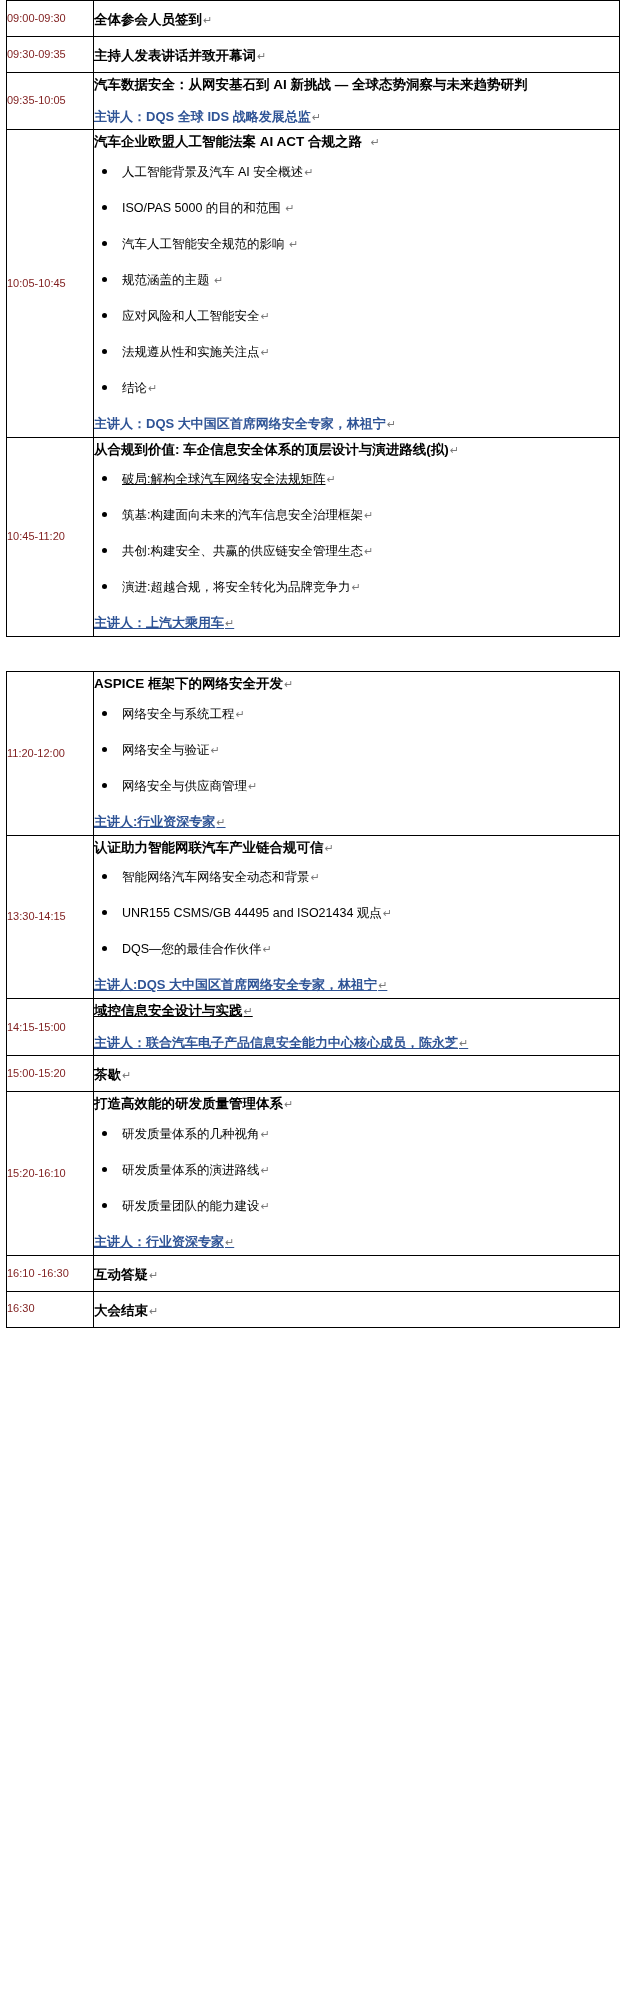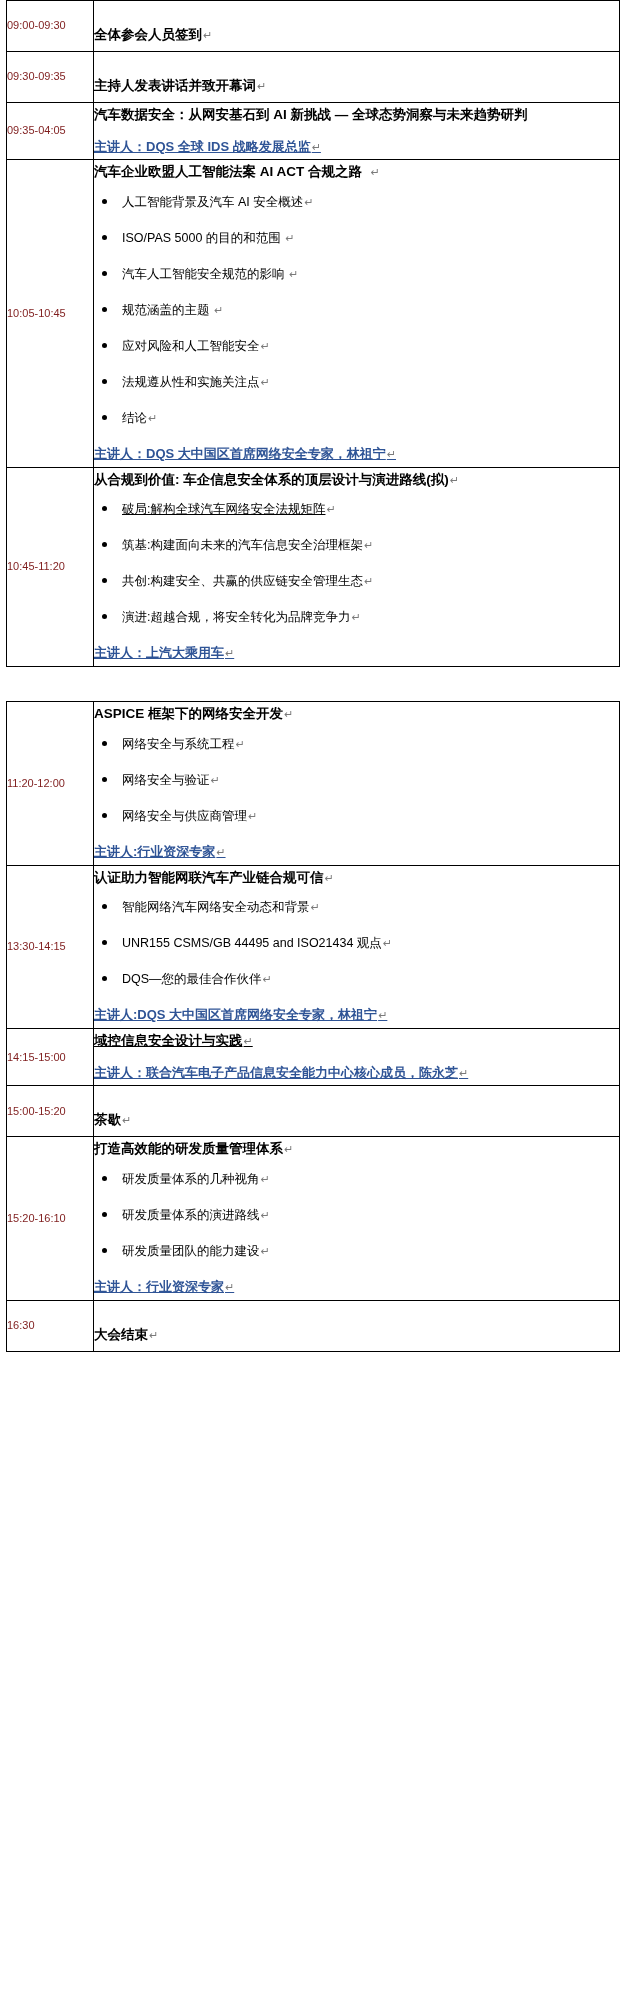--- a/index.html
+++ b/index.html
@@ -53,21 +53,21 @@
   .plain .pilcrow {
     font-weight: normal;
     color: #7a7a7a;
     font-size: 11px;
     padding-left: 1px;
   }
   .plain {
     font-size: 13.5px;
     font-weight: bold;
     line-height: 1.7;
-    padding: 23px 0 4px 0;
+    padding: 8px 0 4px 0;
     margin: 0;
   }
   ul.bullets {
     list-style: none;
     margin: 7px 0 2px 0;
     padding: 0;
   }
   ul.bullets li {
     position: relative;
     padding-left: 28px;
@@ -89,21 +89,20 @@
   ul.bullets li.underline-item > span.txt {
     text-decoration: underline;
     text-decoration-color: #000000;
   }
   .speaker {
     font-size: 13px;
     font-weight: bold;
     color: #2f5496;
     margin: 10px 0 2px 0;
     line-height: 1.6;
-    text-decoration: underline;
   }
   .speaker.u {
     text-decoration: underline;
   }
   .bottom-space { height: 34px; }
 </style>
 </head>
 <body>
 
 <div class="page">
@@ -118,21 +117,21 @@
       </tr>
 
       <tr>
         <td class="time">09:30-09:35</td>
         <td class="content">
           <div class="plain"><span>主持人发表讲话并致开幕词</span><span class="pilcrow">↵</span></div>
         </td>
       </tr>
 
       <tr>
-        <td class="time">09:35-04:05</td>
+        <td class="time">09:35-10:05</td>
         <td class="content">
           <div class="title"><span>汽车数据安全：从网安基石到 AI 新挑战 — 全球态势洞察与未来趋势研判</span></div>
           <div class="speaker"><span>主讲人：DQS 全球 IDS 战略发展总监</span><span class="pilcrow">↵</span></div>
         </td>
       </tr>
 
       <tr>
         <td class="time">10:05-10:45</td>
         <td class="content">
           <div class="title"><span>汽车企业欧盟人工智能法案 AI ACT 合规之路</span>&nbsp;&nbsp;<span class="pilcrow">↵</span></div>
@@ -217,20 +216,26 @@
           <div class="title"><span>打造高效能的研发质量管理体系</span><span class="pilcrow">↵</span></div>
           <ul class="bullets">
             <li><span class="txt">研发质量体系的几种视角</span><span class="pilcrow">↵</span></li>
             <li><span class="txt">研发质量体系的演进路线</span><span class="pilcrow">↵</span></li>
             <li><span class="txt">研发质量团队的能力建设</span><span class="pilcrow">↵</span></li>
           </ul>
           <div class="speaker u"><span>主讲人：行业资深专家</span><span class="pilcrow">↵</span></div>
         </td>
       </tr>
 
+      <tr>
+        <td class="time">16:10 -16:30</td>
+        <td class="content">
+          <div class="plain"><span>互动答疑</span><span class="pilcrow">↵</span></div>
+        </td>
+      </tr>
 
       <tr>
         <td class="time">16:30</td>
         <td class="content">
           <div class="plain"><span>大会结束</span><span class="pilcrow">↵</span></div>
         </td>
       </tr>
     </tbody>
   </table>
 

